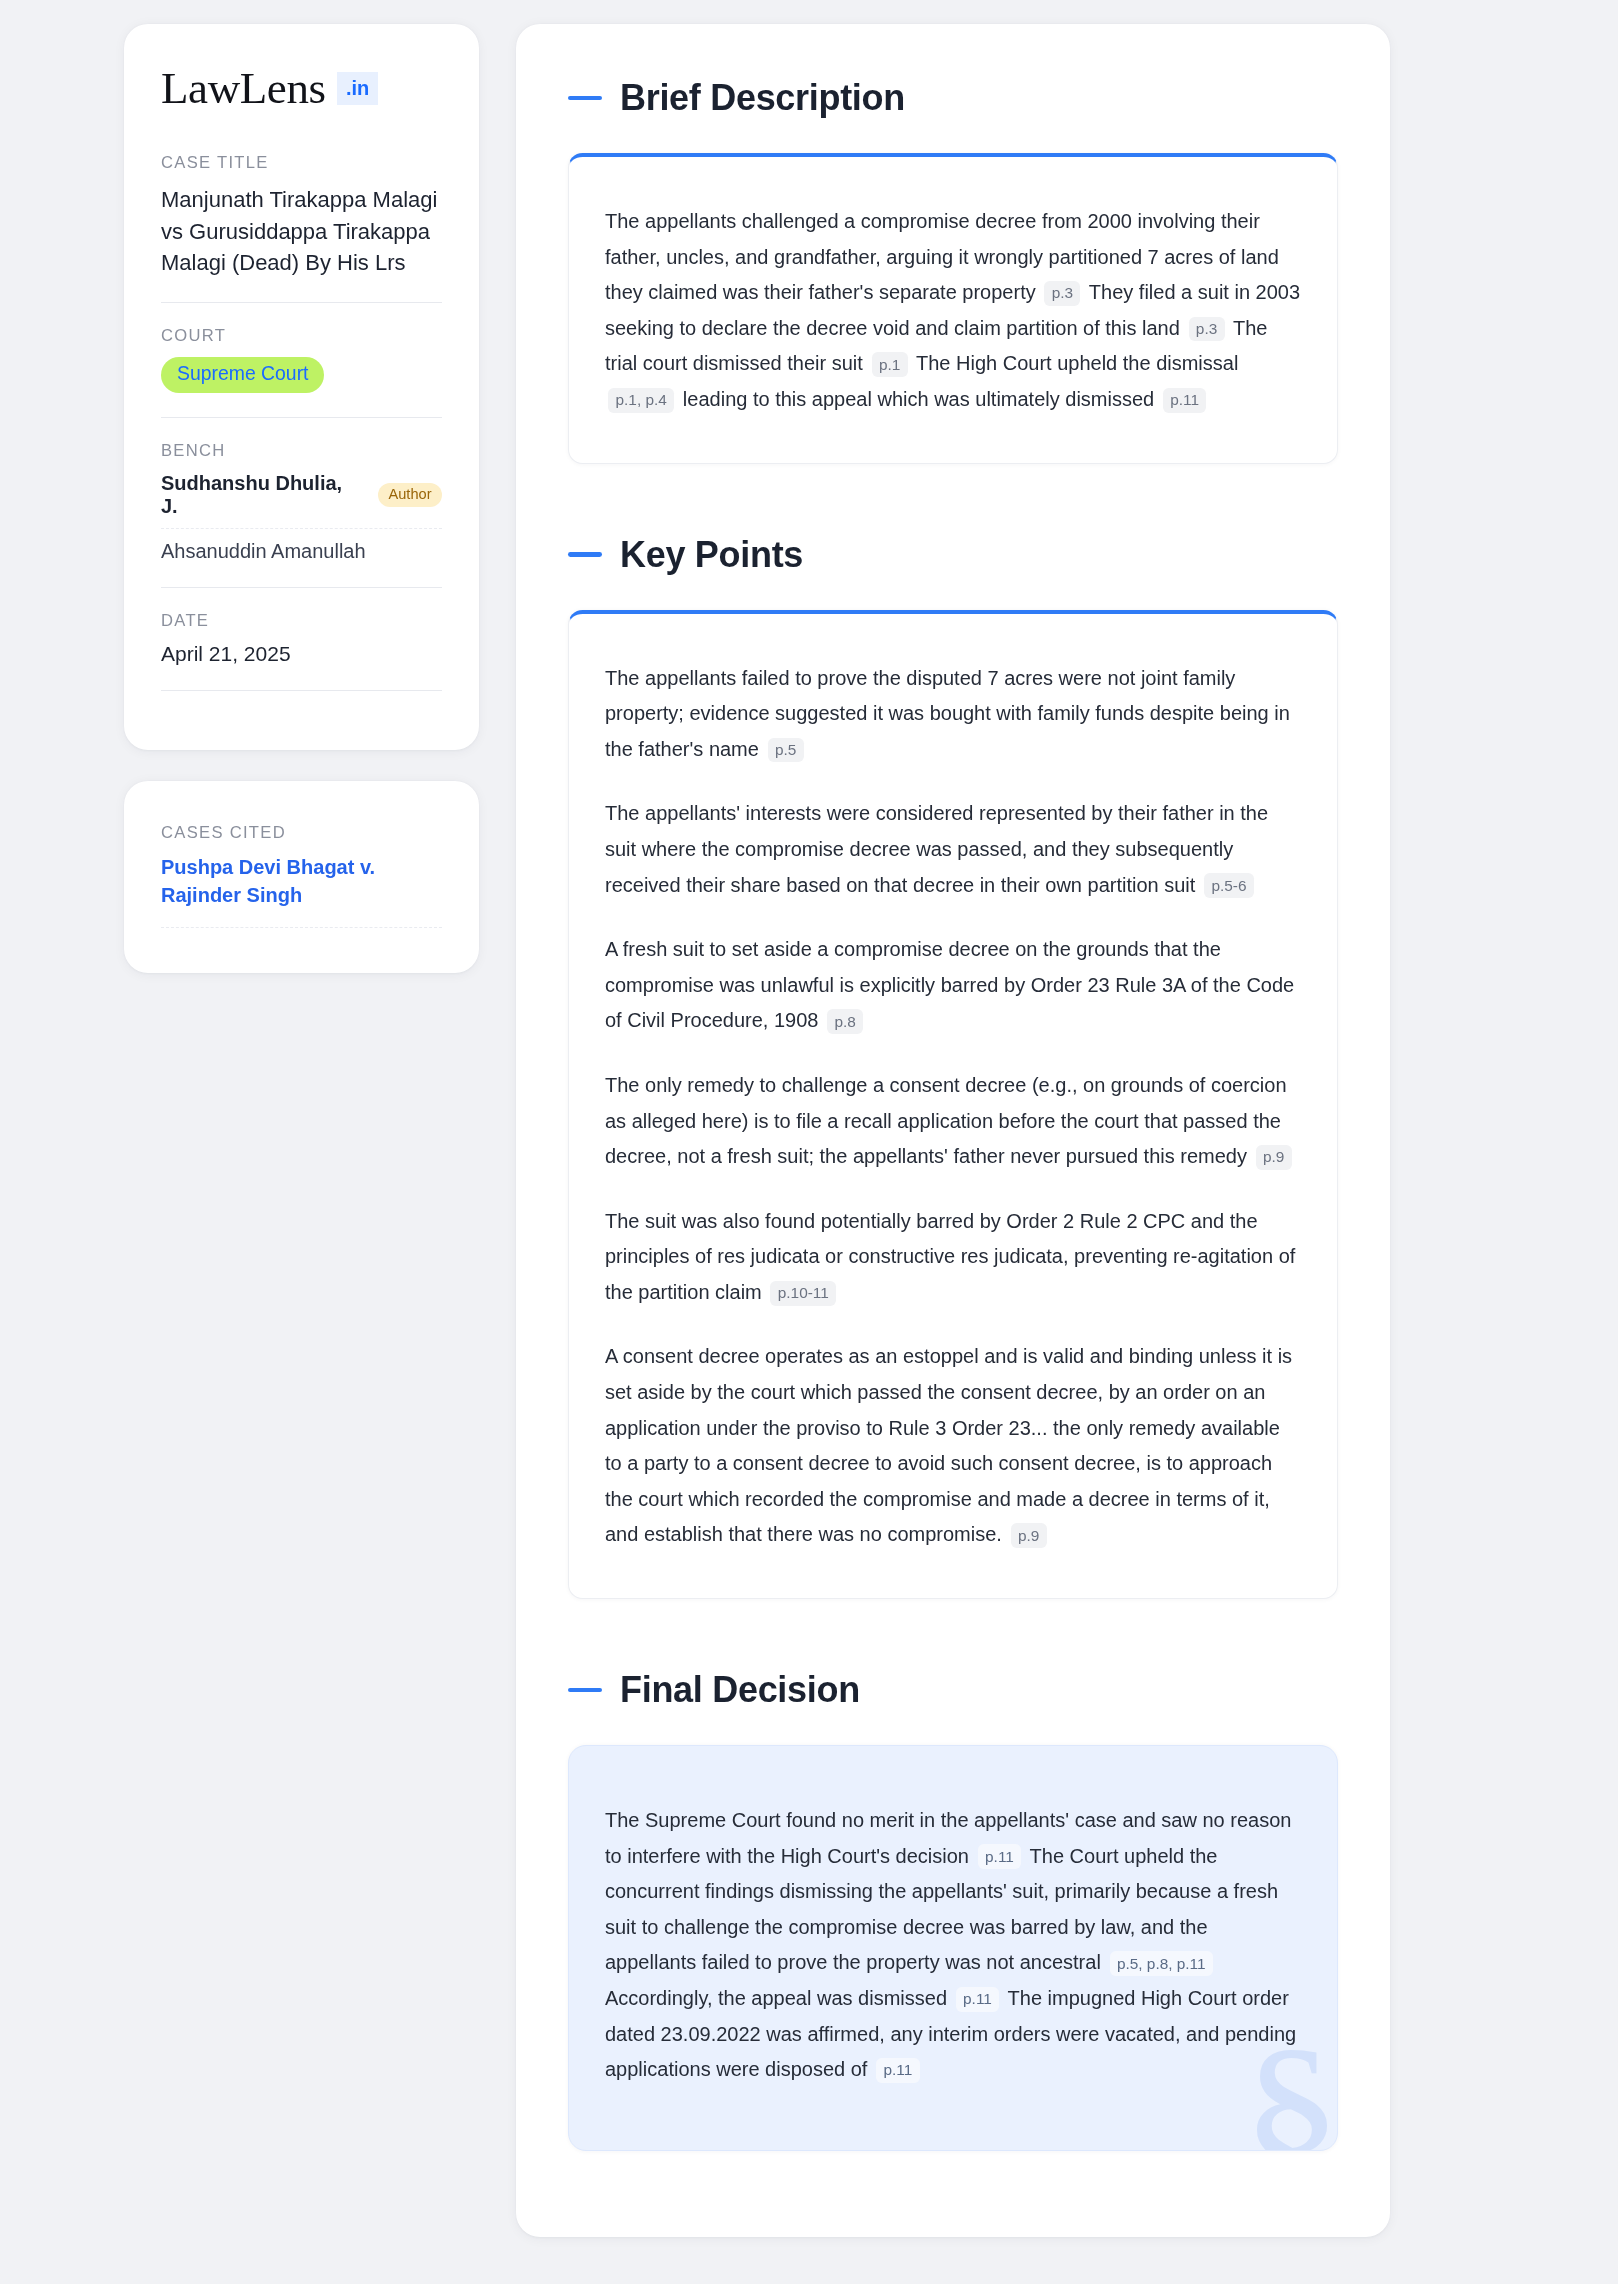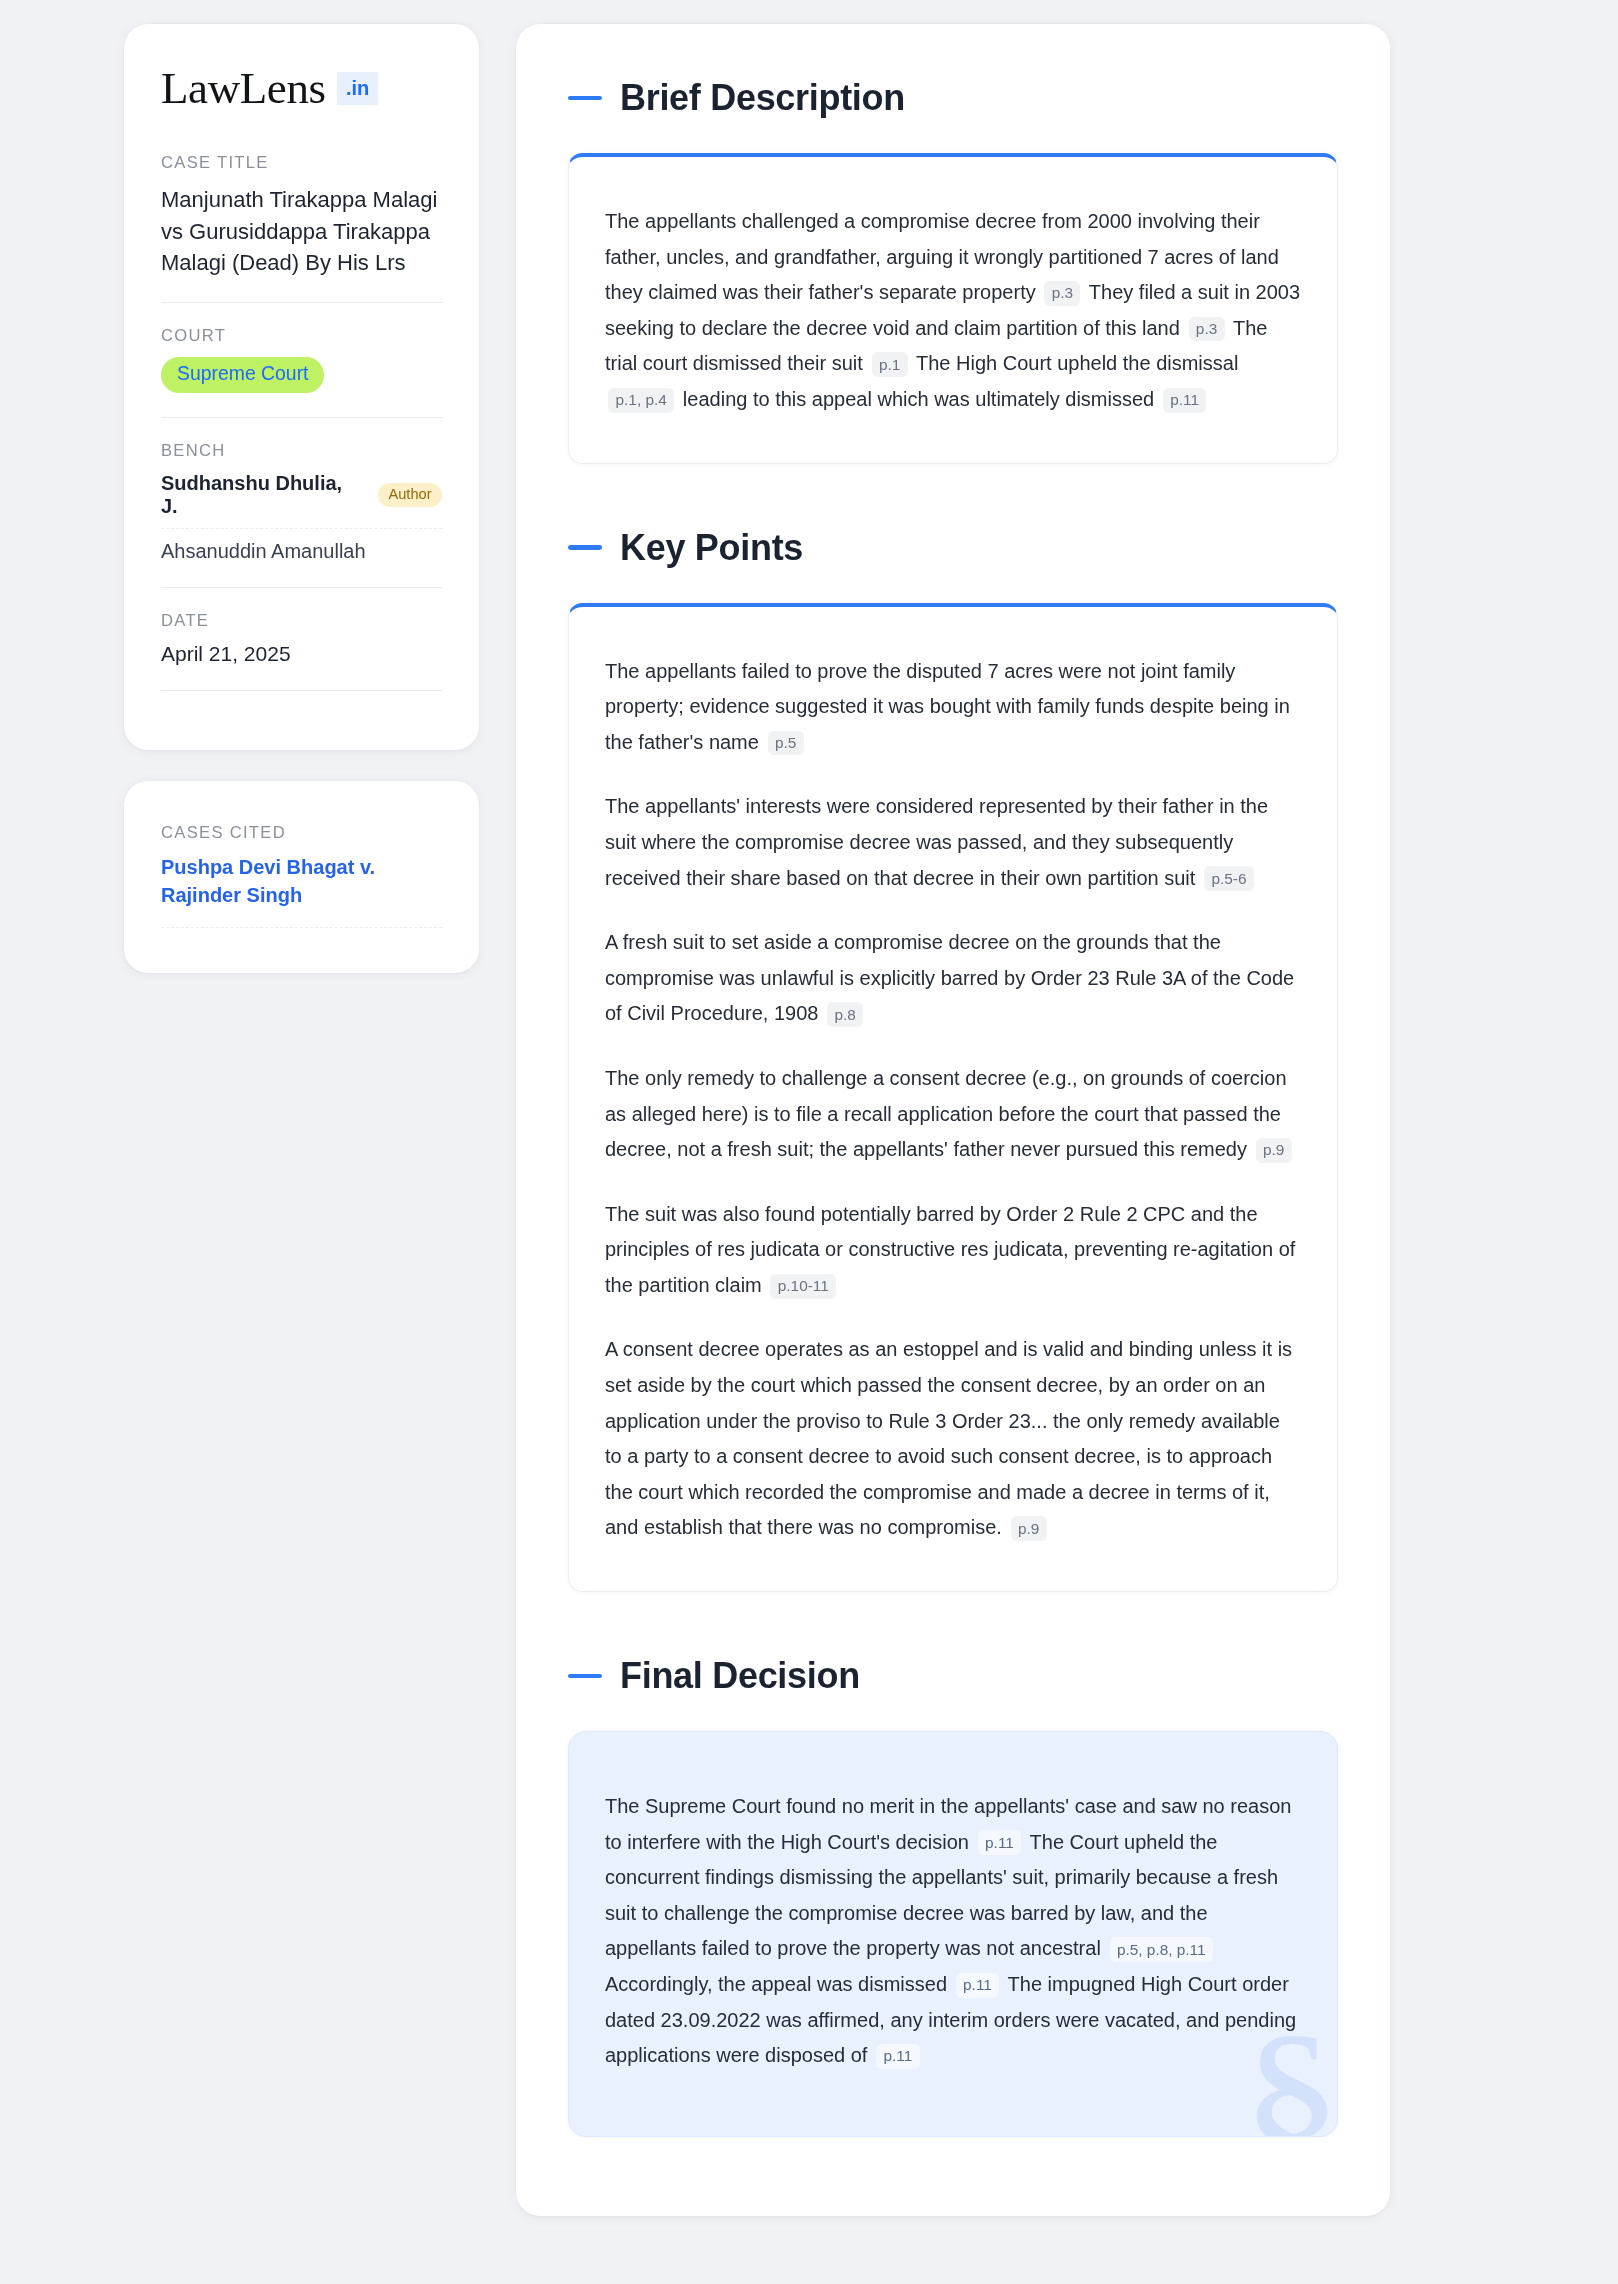--- a/index.html
+++ b/index.html
@@ -168,21 +168,21 @@
   
   .main {
     width: 874px;
     flex: 0 0 874px;
     background: #ffffff;
     border-radius: 24px;
     box-shadow: 0 1.6px 11.3px rgba(20, 30, 60, 0.05), 0 0.8px 2.4px rgba(20,30,60,0.04);
     padding: 53px 52px 65px 52px;
   }
 
-  .section { margin-bottom: 14px; }
+  .section { margin-bottom: 21px; }
 
   .section-head {
     display: flex;
     align-items: center;
     gap: 18px;
     margin-bottom: 34px;
   }
   .head-dash {
     width: 34px;
     height: 4.9px;

